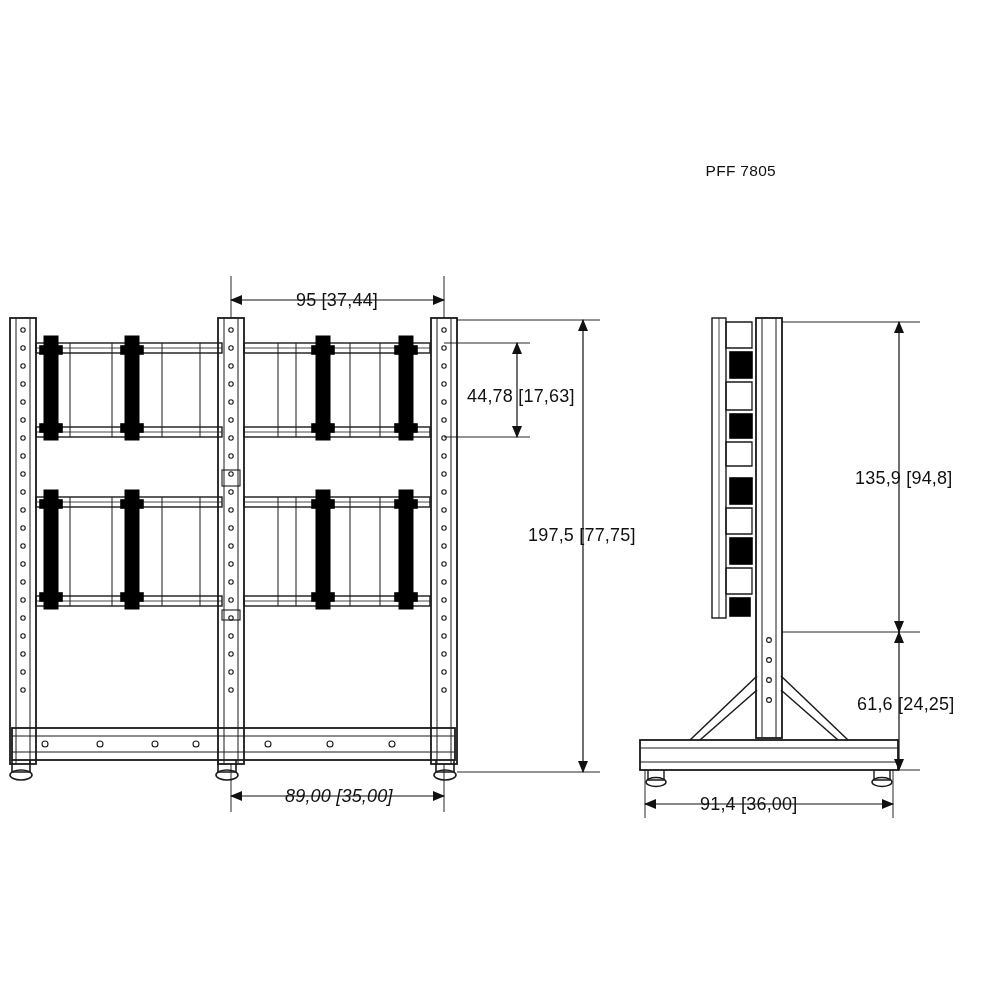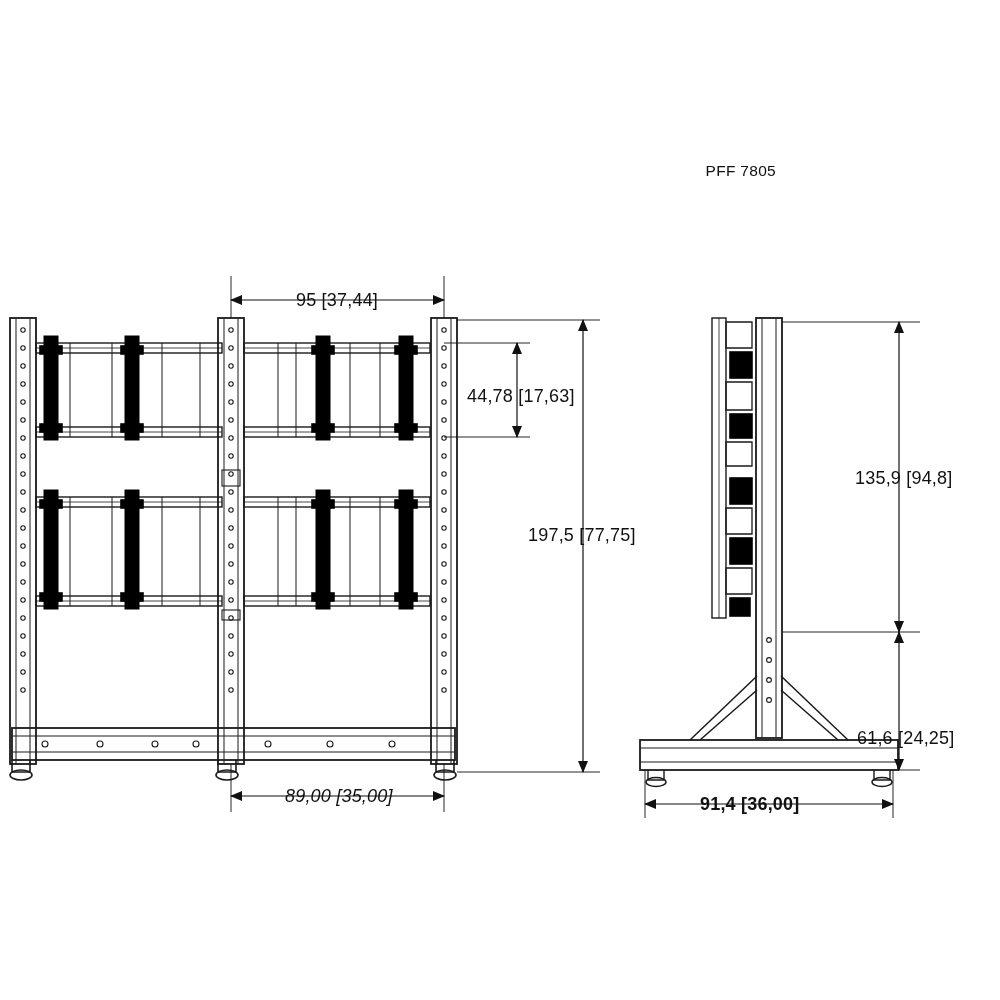--- a/index.html
+++ b/index.html
@@ -309,17 +309,17 @@
   <div class="label" style="left:296px; top:290px;">95 [37,44]</div>
 
   <div class="label" style="left:467px; top:386px;">44,78 [17,63]</div>
 
   <div class="label" style="left:528px; top:525px;">197,5 [77,75]</div>
 
   <div class="label" style="left:285px; top:786px;font-style:italic;">89,00 [35,00]</div>
 
   <div class="label" style="left:855px; top:468px;">135,9 [94,8]</div>
 
-  <div class="label" style="left:857px; top:694px;margin-top:34px;">61,6 [24,25]</div>
-
-  <div class="label" style="left:700px; top:794px;font-weight:bold;">91,4 [36,00]</div>
+  <div class="label" style="left:857px; top:694px;">61,6 [24,25]</div>
+
+  <div class="label" style="left:700px; top:794px;">91,4 [36,00]</div>
 
 </div>
 
 </body></html>

